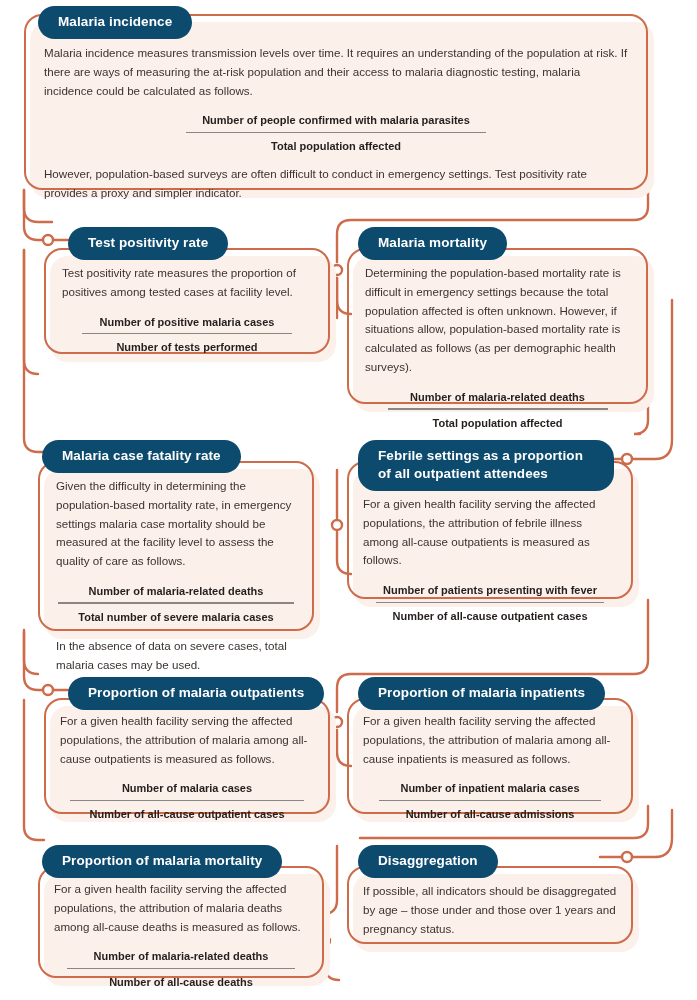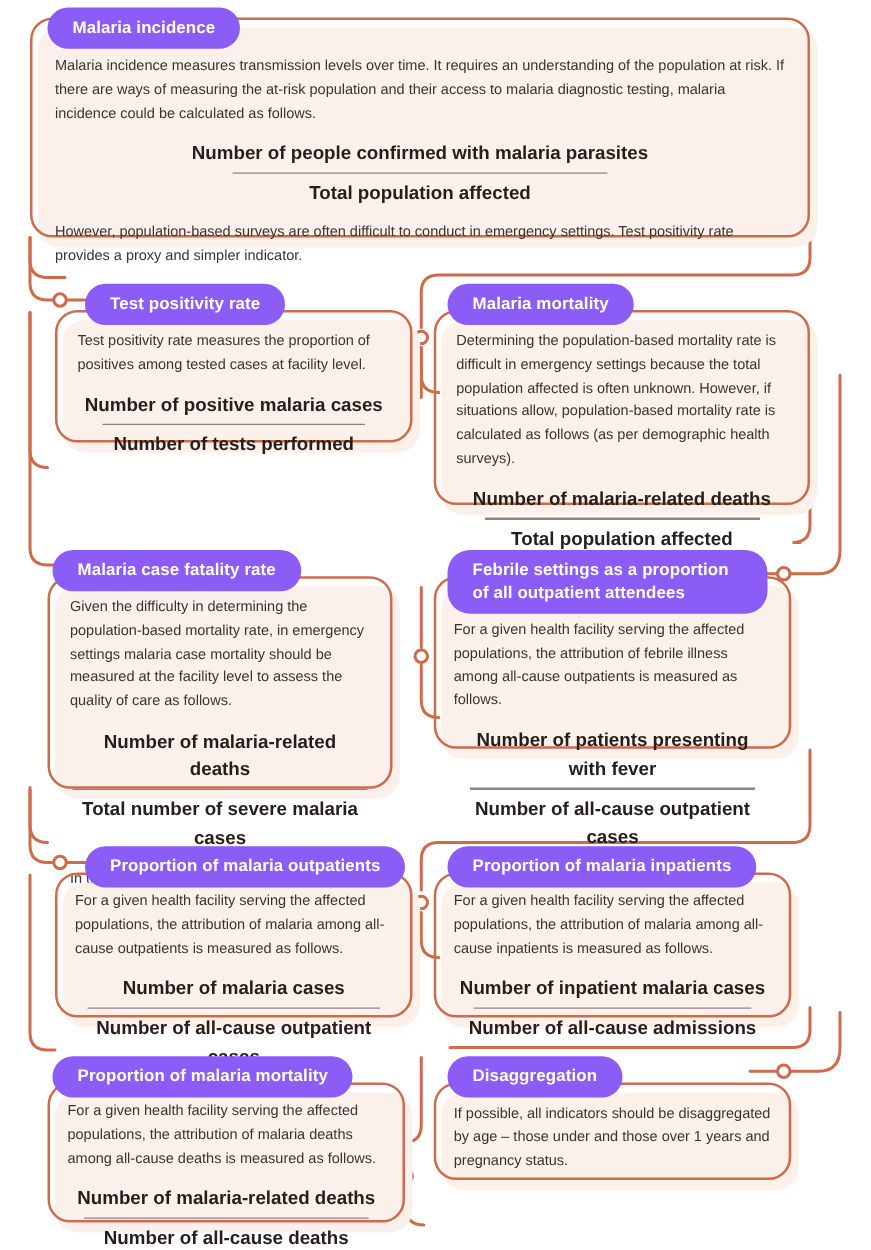--- a/index.html
+++ b/index.html
@@ -31,39 +31,39 @@
   .card .body{
     position:relative;z-index:2;
     padding:26px 20px 16px 20px;
     box-sizing:border-box;
   }
   .card.hdr2 .body{padding-top:40px;}
 
   
   .pill{
     position:absolute;z-index:4;
-    background:#8b5cf6;color:#ffffff;
+    background:#0c4a6e;color:#ffffff;
     border-radius:18px;
     padding:7px 20px 8px 20px;
     font-size:13.5px;font-weight:700;letter-spacing:.1px;
     line-height:1.32;
     white-space:nowrap;
   }
   .pill.two{white-space:normal;}
 
   
   p.para{
     margin:0 0 10px 0;
     font-size:11.6px;line-height:1.62;color:#3A3330;
   }
   p.para:last-child{margin-bottom:0;}
 
   .frac{margin:12px 0 10px 0;text-align:center;}
   .frac .num, .frac .den{
-    font-size:15px;font-weight:700;color:#241F1D;
+    font-size:11px;font-weight:700;color:#241F1D;
     line-height:1.5;
   }
   .frac .num{padding:0 4px 3px 4px;}
   .frac .rule{
     height:1.4px;background:#8B8683;
     margin:0 auto 4px auto;
   }
   .frac .den{padding-top:1px;}
   .frac.after{margin-bottom:12px;}
 </style>

